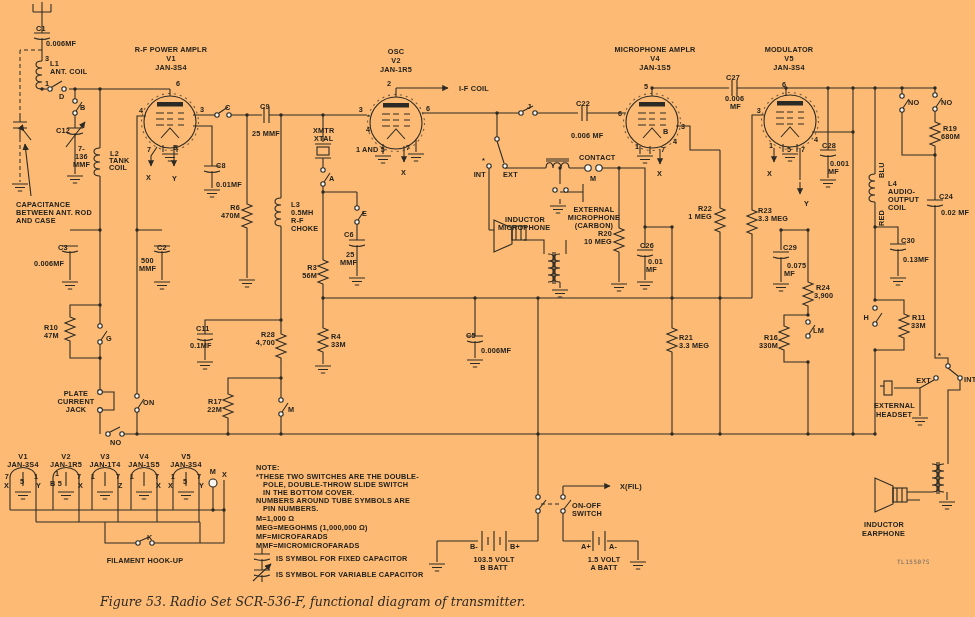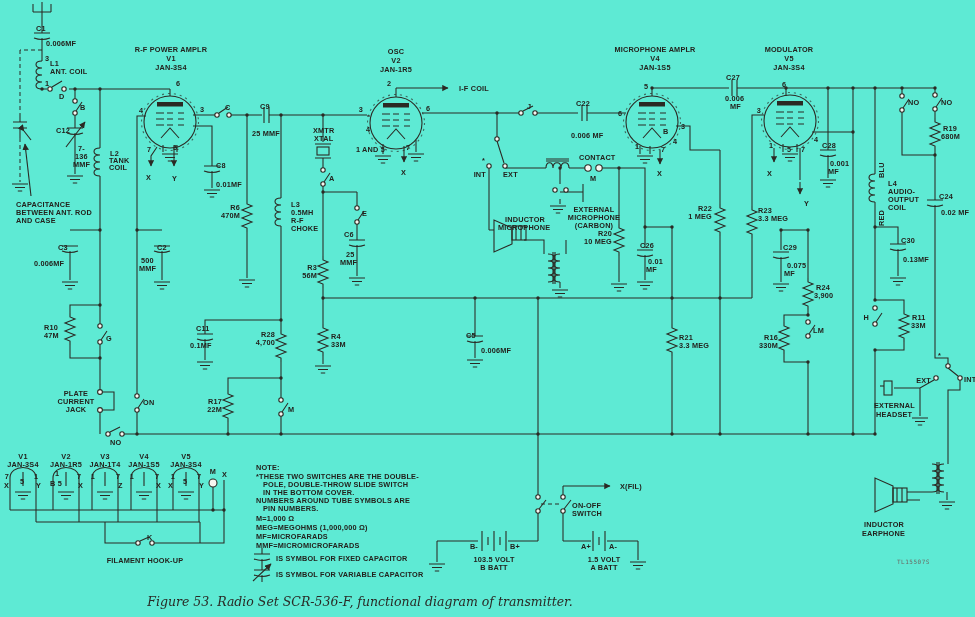--- a/index.html
+++ b/index.html
@@ -1,26 +1,26 @@
 <!DOCTYPE html>
 <html><head>
 <meta charset="utf-8">
 <style>
   html,body{margin:0;padding:0;background:#e8e7e2;}
-  .stage{position:relative;width:975px;height:617px;background:#5eead4;overflow:hidden;
+  .stage{position:relative;width:975px;height:617px;background:#fdba74;overflow:hidden;
          font-family:"Liberation Sans",sans-serif;}
   svg{position:absolute;left:0;top:0;}
   .wire{stroke:#2b2a24;stroke-width:1.05;fill:none;}
   .dash{stroke:#2b2a24;stroke-width:1;fill:none;stroke-dasharray:4 3;}
   .sym{stroke:#2b2a24;stroke-width:1.1;fill:none;}
   .dot{fill:#2b2a24;stroke:none;}
   .oc{stroke:#2b2a24;stroke-width:1.1;fill:#f7f6f1;}
   .lbl{font-family:"Liberation Sans",sans-serif;font-weight:bold;font-size:7.3px;
        fill:#23221d;letter-spacing:.2px;}
-  .caption{position:absolute;left:100px;top:594px;width:520px;text-align:center;
+  .caption{position:absolute;left:100px;top:594px;width:520px;text-align:left;
            font-family:"DejaVu Serif",serif;font-style:italic;font-size:12.5px;color:#2a2925;}
   .dwgno{position:absolute;left:897px;top:558px;font-family:"DejaVu Sans Mono",monospace;
          font-size:6px;color:#6a6963;letter-spacing:.5px;}
 </style>
 </head>
 <body>
 
 <div class="stage">
 <svg id="schematic" width="975" height="617" viewBox="0 0 975 617">
   <defs>

